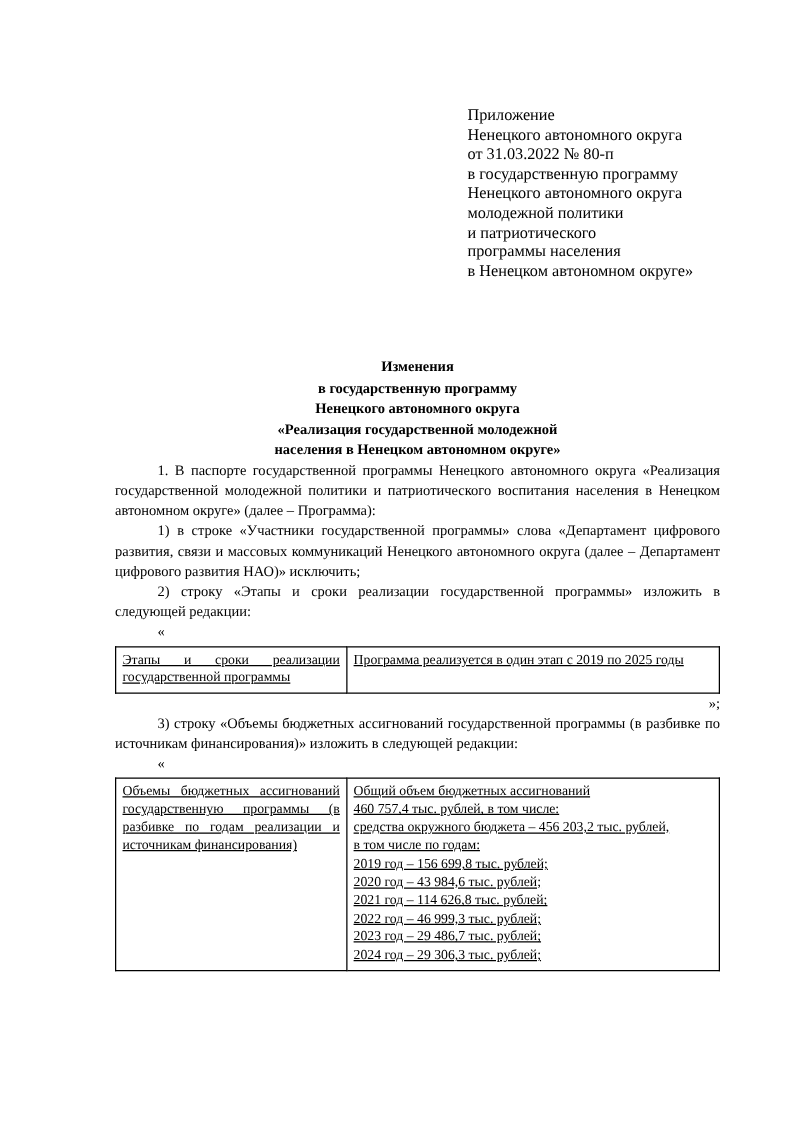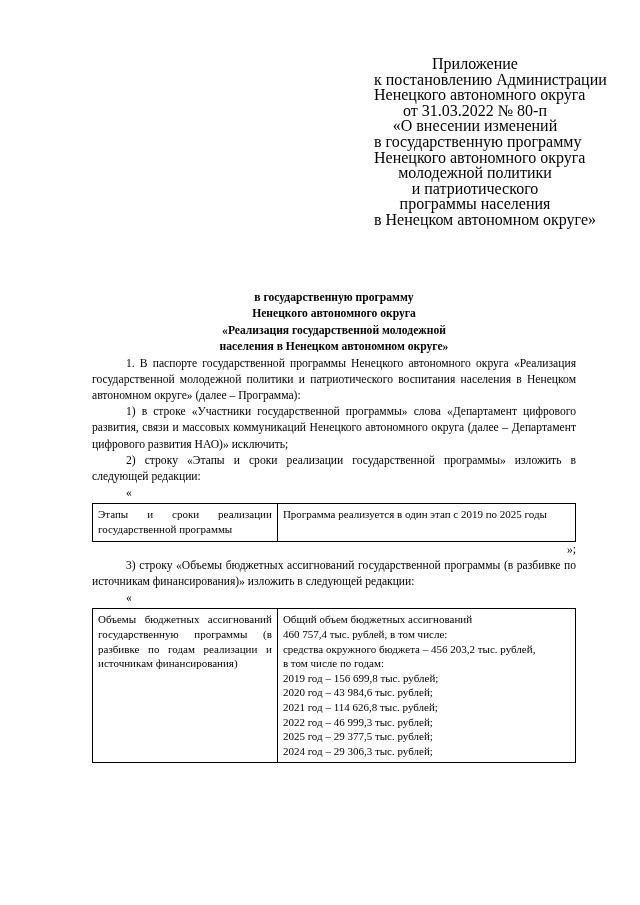--- a/index.html
+++ b/index.html
@@ -17,23 +17,24 @@
   }
   .page {
     position: relative;
     width: 640px;
     height: 905px;
     box-sizing: border-box;
     padding: 56px 64px 20px 92px;
   }
   .header-block {
     margin-left: 282px;
-    font-size: 16px;
+    font-size: 13px;
     line-height: 15.6px;
-    text-align: center;
+    text-align: left;
+    margin-top: 28px;
   }
   .header-block div {
     white-space: nowrap;
   }
   .title-block {
     margin-top: 62px;
     text-align: center;
     font-weight: bold;
     font-size: 11.6px;
     line-height: 16.5px;
@@ -58,51 +59,51 @@
   .quote-close {
     margin: 0;
     text-align: right;
     font-size: 11.6px;
   }
   table.doc-table {
     border-collapse: collapse;
     width: 100%;
     margin-top: 2px;
     table-layout: fixed;
+    text-decoration: underline;
   }
   table.doc-table td {
     border: 1px solid #000000;
     padding: 3px 5px 4px 5px;
     font-size: 11px;
     line-height: 14.6px;
     vertical-align: top;
   }
   .col-narrow { width: 36%; }
   .cell-lines div { white-space: normal; }
 </style>
 </head>
 <body>
 
 <div class="page">
 
   <div class="header-block">
     <div>Приложение</div>
-    <div>к постановлению Администрации</div>
     <div>Ненецкого автономного округа</div>
     <div>от 31.03.2022 № 80-п</div>
-    <div>«О внесении изменений</div>
     <div>в государственную программу</div>
     <div>Ненецкого автономного округа</div>
     <div>молодежной политики</div>
     <div>и патриотического</div>
     <div>программы населения</div>
     <div>в Ненецком автономном округе»</div>
   </div>
 
   <div class="title-block">
+    <div>Изменения</div>
     <div>в государственную программу</div>
     <div>Ненецкого автономного округа</div>
     <div>«Реализация государственной молодежной</div>
     <div>населения в Ненецком автономном округе»</div>
   </div>
 
   <div class="body-text">
 
     <p class="para">1. В паспорте государственной программы Ненецкого автономного округа «Реализация государственной молодежной политики и патриотического воспитания населения в Ненецком автономном округе» (далее – Программа):</p>
     <p class="para">1) в строке «Участники государственной программы» слова «Департамент цифрового развития, связи и массовых коммуникаций Ненецкого автономного округа (далее – Департамент цифрового развития НАО)» исключить;</p>
@@ -131,21 +132,21 @@
         <td class="col-narrow">Объемы бюджетных ассигнований государственную программы (в разбивке по годам реализации и источникам финансирования)</td>
         <td class="cell-lines">
           <div>Общий объем бюджетных ассигнований</div>
           <div>460 757,4 тыс. рублей, в том числе:</div>
           <div>средства окружного бюджета – 456 203,2 тыс. рублей,</div>
           <div>в том числе по годам:</div>
           <div>2019 год – 156 699,8 тыс. рублей;</div>
           <div>2020 год – 43 984,6 тыс. рублей;</div>
           <div>2021 год – 114 626,8 тыс. рублей;</div>
           <div>2022 год – 46 999,3 тыс. рублей;</div>
-          <div>2025 год – 29 377,5 тыс. рублей;</div>
+          <div>2023 год – 29 486,7 тыс. рублей;</div>
           <div>2024 год – 29 306,3 тыс. рублей;</div>
         </td>
       </tr>
     </tbody>
       </table>
 
   </div>
 </div>
 
 </body></html>

